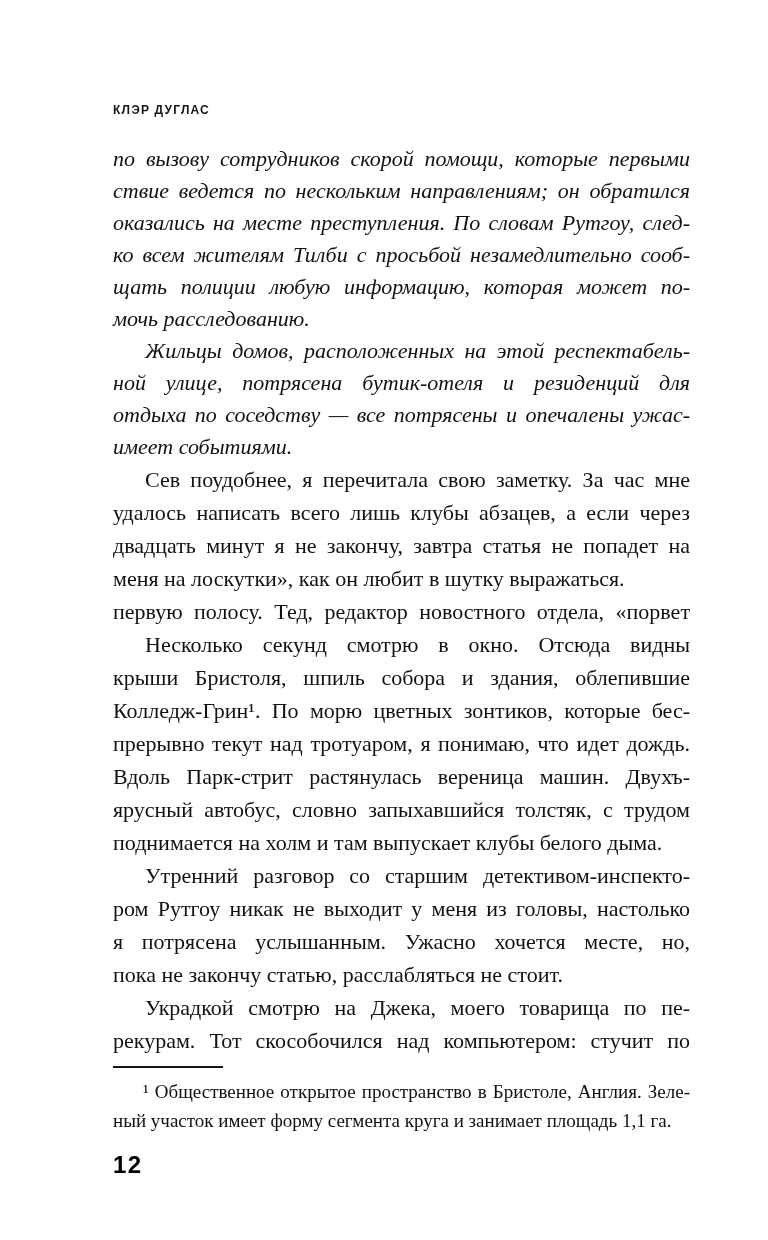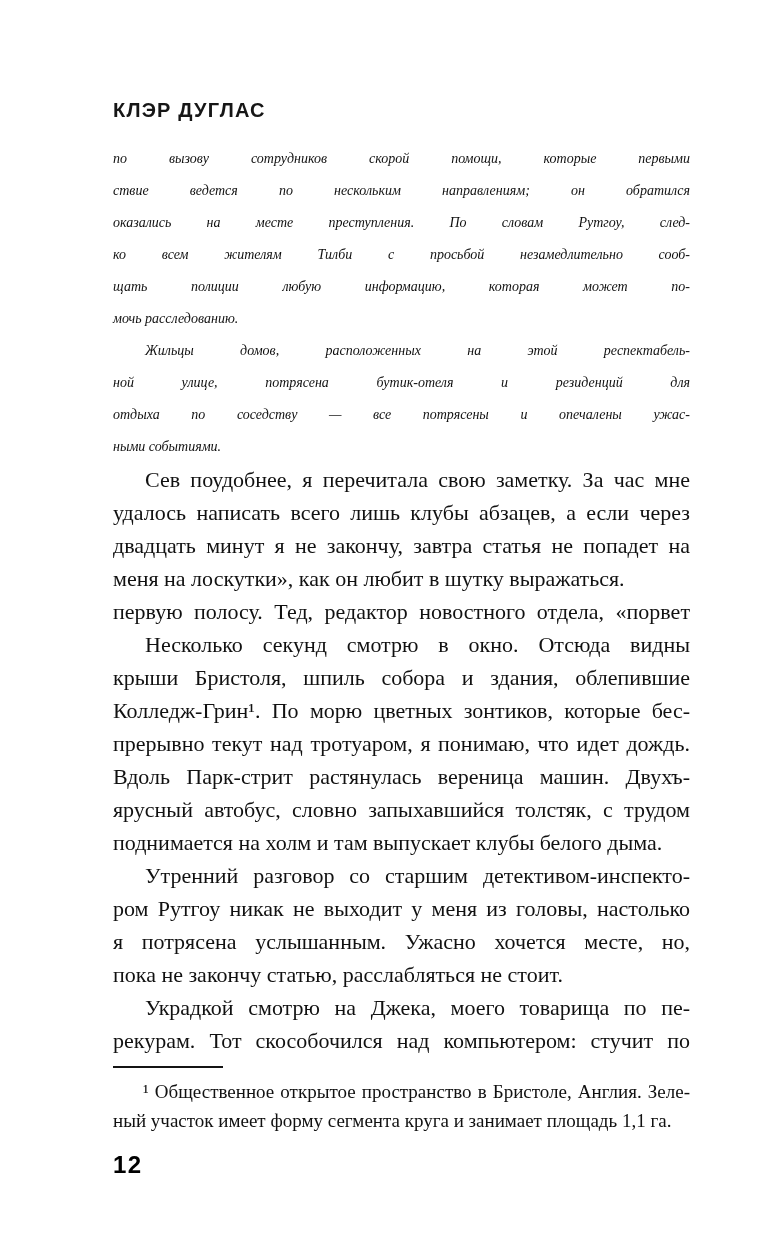--- a/index.html
+++ b/index.html
@@ -14,29 +14,29 @@
     background: #ffffff;
     color: #111111;
     box-sizing: border-box;
     padding: 100px 78px 0 113px;
     overflow: hidden;
     font-family: "Liberation Serif", "DejaVu Serif", serif;
   }
   .running-header {
     font-family: "Liberation Sans", "DejaVu Sans", sans-serif;
     font-weight: 700;
-    font-size: 20px;
+    font-size: 12px;
     line-height: 20px;
     letter-spacing: 1.2px;
     color: #161616;
   }
   .quote-block {
     margin-top: 23px;
     font-style: italic;
-    font-size: 14px;
+    font-size: 22px;
     line-height: 32px;
   }
   .body-block {
     margin-top: 0;
     font-size: 22px;
     line-height: 33px;
     font-family: Liberation Serif, serif;
   }
   .para { margin: 0; }
   .line {
@@ -82,21 +82,21 @@
         <div class="line">ствие ведется по нескольким направлениям; он обратился</div>
         <div class="line">оказались на месте преступления. По словам Рутгоу, след-</div>
         <div class="line">ко всем жителям Тилби с просьбой незамедлительно сооб-</div>
         <div class="line">щать полиции любую информацию, которая может по-</div>
         <div class="line no-just">мочь расследованию.</div>
       </div>
       <div class="para">
         <div class="line indent">Жильцы домов, расположенных на этой респектабель-</div>
         <div class="line">ной улице, потрясена бутик-отеля и резиденций для</div>
         <div class="line">отдыха по соседству — все потрясены и опечалены ужас-</div>
-        <div class="line no-just">ными событиями.</div>
+        <div class="line no-just">имеет событиями.</div>
       </div>
     </div>
 
   <div class="body-block">
       <div class="para">
         <div class="line indent">Сев поудобнее, я перечитала свою заметку. За час мне</div>
         <div class="line">удалось написать всего лишь клубы абзацев, а если через</div>
         <div class="line">двадцать минут я не закончу, завтра статья не попадет на</div>
         <div class="line no-just">меня на лоскутки», как он любит в шутку выражаться.</div>
         <div class="line">первую полосу. Тед, редактор новостного отдела, «порвет</div>

